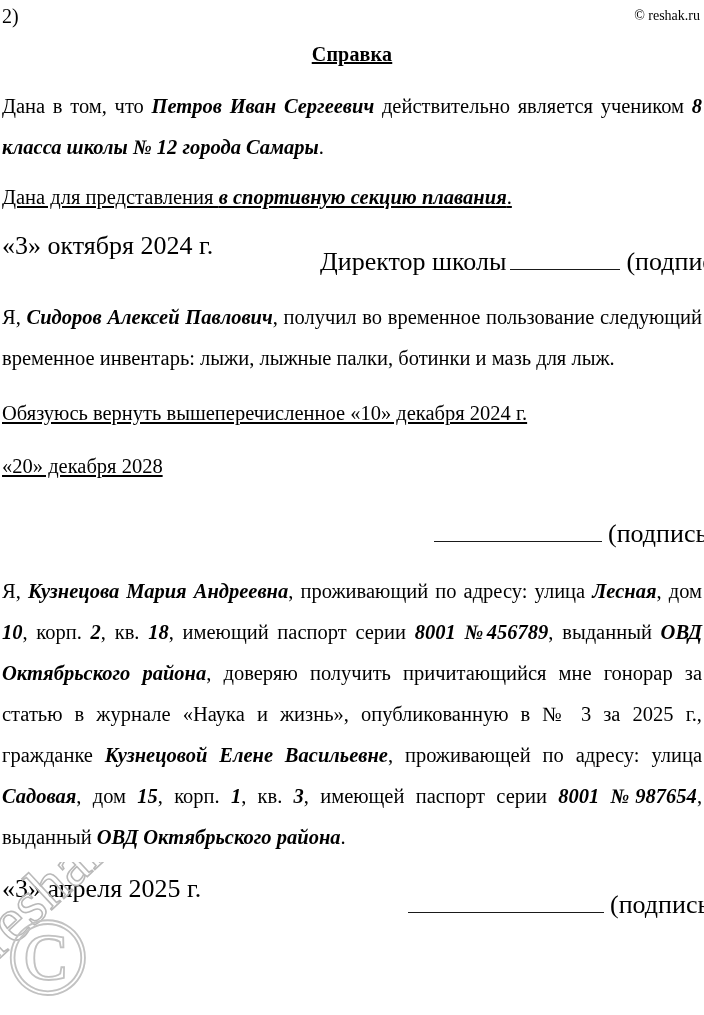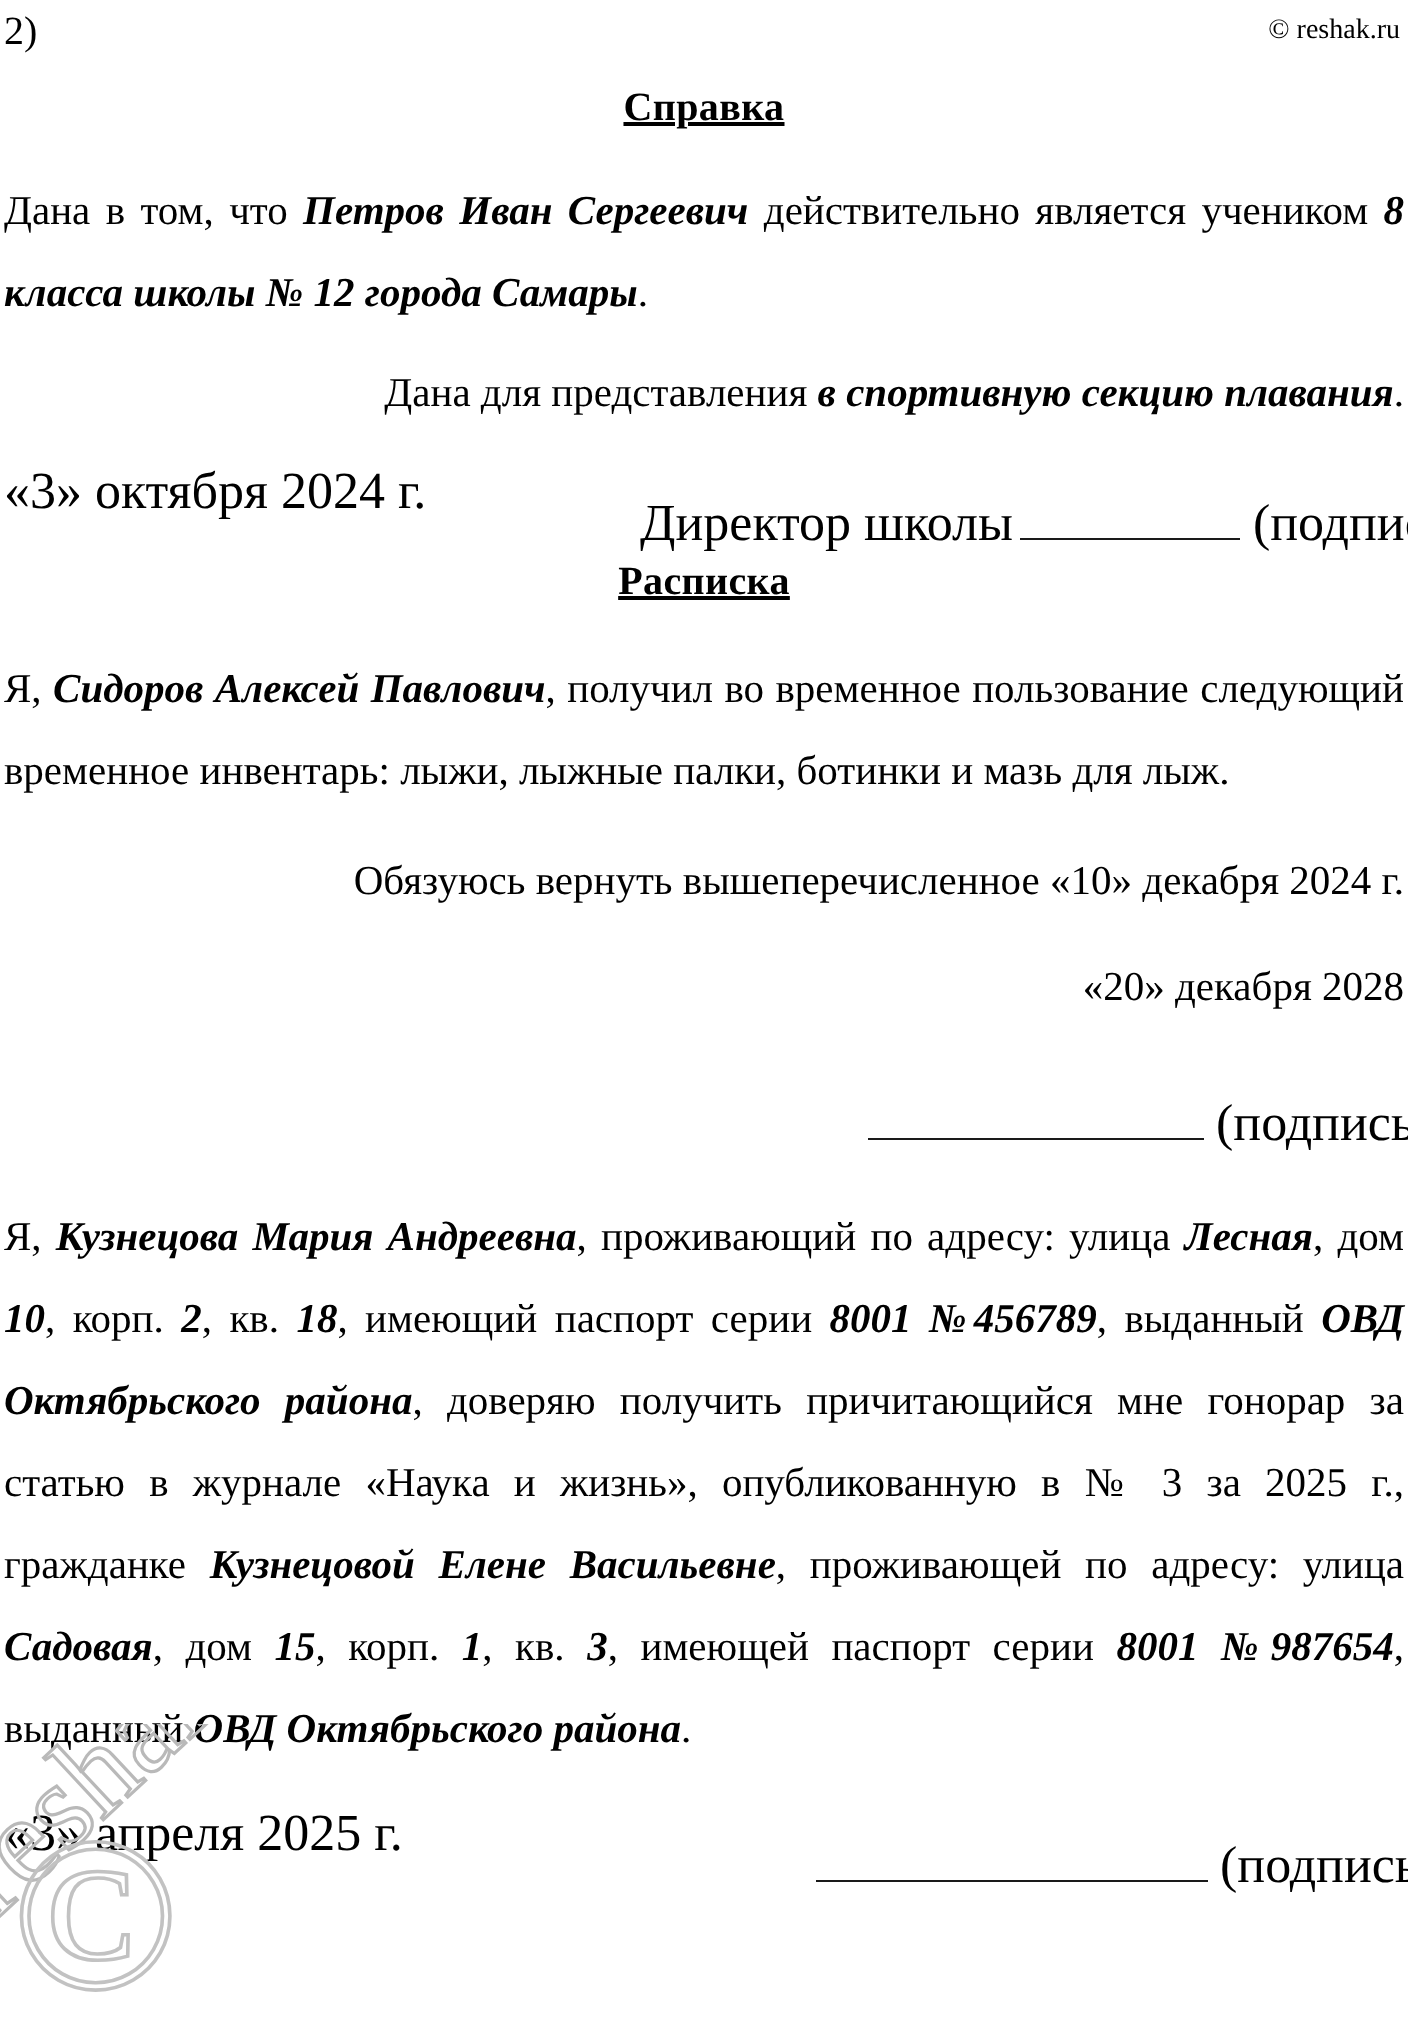--- a/index.html
+++ b/index.html
@@ -70,21 +70,22 @@
   p.para {
     font-size: 20.5px;
     line-height: 41px;
     margin: 0;
     padding: 0;
     text-align: justify;
     text-justify: inter-word;
     hyphens: none;
   }
   p.para.left {
-    text-align: right;
+    text-align: left;
+    text-decoration: underline;
   }
 
   b.fill, i.fill {
     font-weight: bold;
     font-style: italic;
   }
 
   
   .gap-9  { height: 9px; }
   .gap-12 { height: 12px; }
@@ -173,21 +174,20 @@
 
     <div class="gap-9"></div>
 
     <div class="sig-row">
       <span class="sig-left">«3» октября 2024 г.</span>
       <span class="sig-right" style="left:318px;"><span>Директор школы</span><span class="rule w-short"></span><span>(подпись)</span></span>
     </div>
 
     <div class="gap-12"></div>
 
-    <h2 class="section-title">Расписка</h2>
     <div class="gap-20"></div>
 
     <p class="para"><span>Я, </span><b class="fill">Сидоров Алексей Павлович</b><span>, получил во временное пользование следующий временное инвентарь: лыжи, лыжные палки, ботинки и мазь для лыж.</span></p>
 
     <div class="gap-14"></div>
 
     <p class="para left">Обязуюсь вернуть вышеперечисленное «10» декабря 2024 г.</p>
 
     <div class="gap-12"></div>
 

